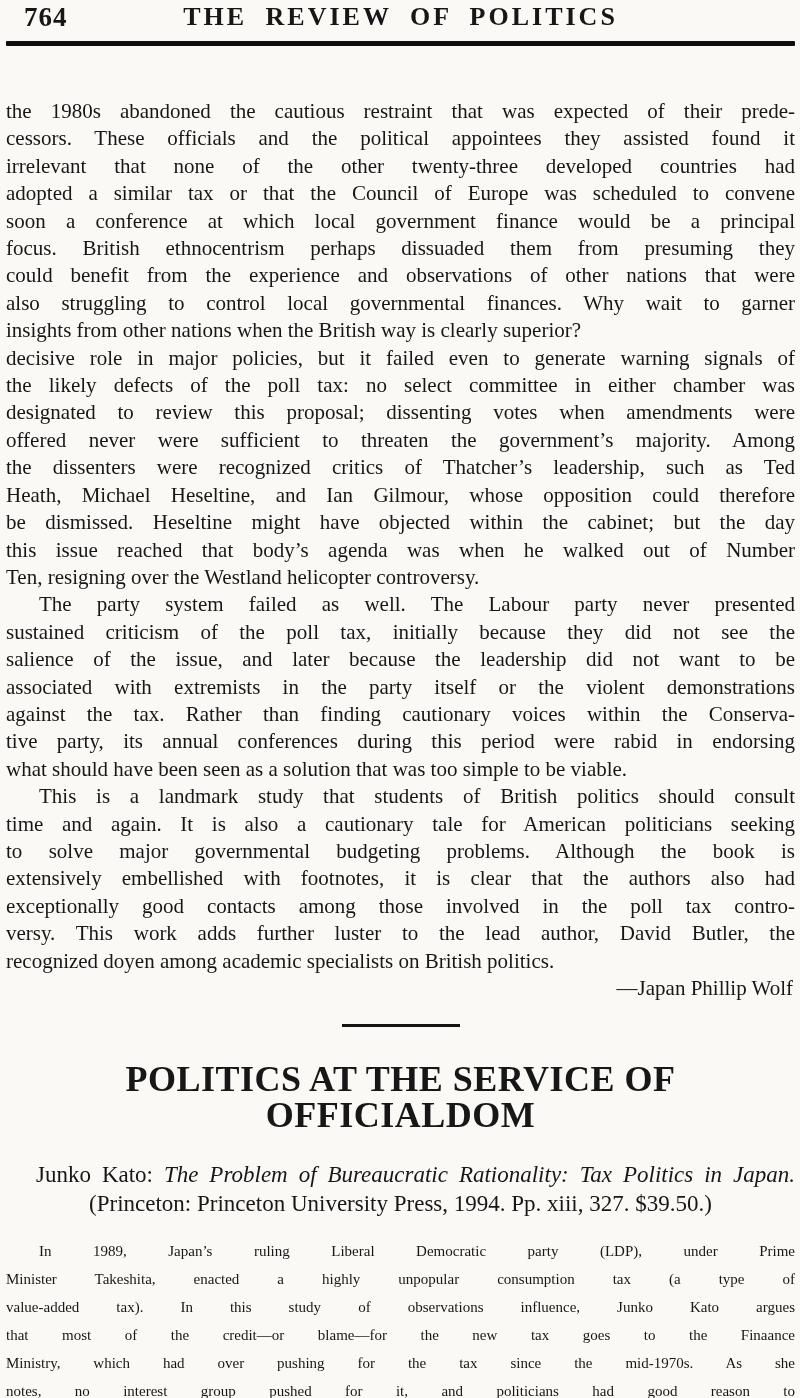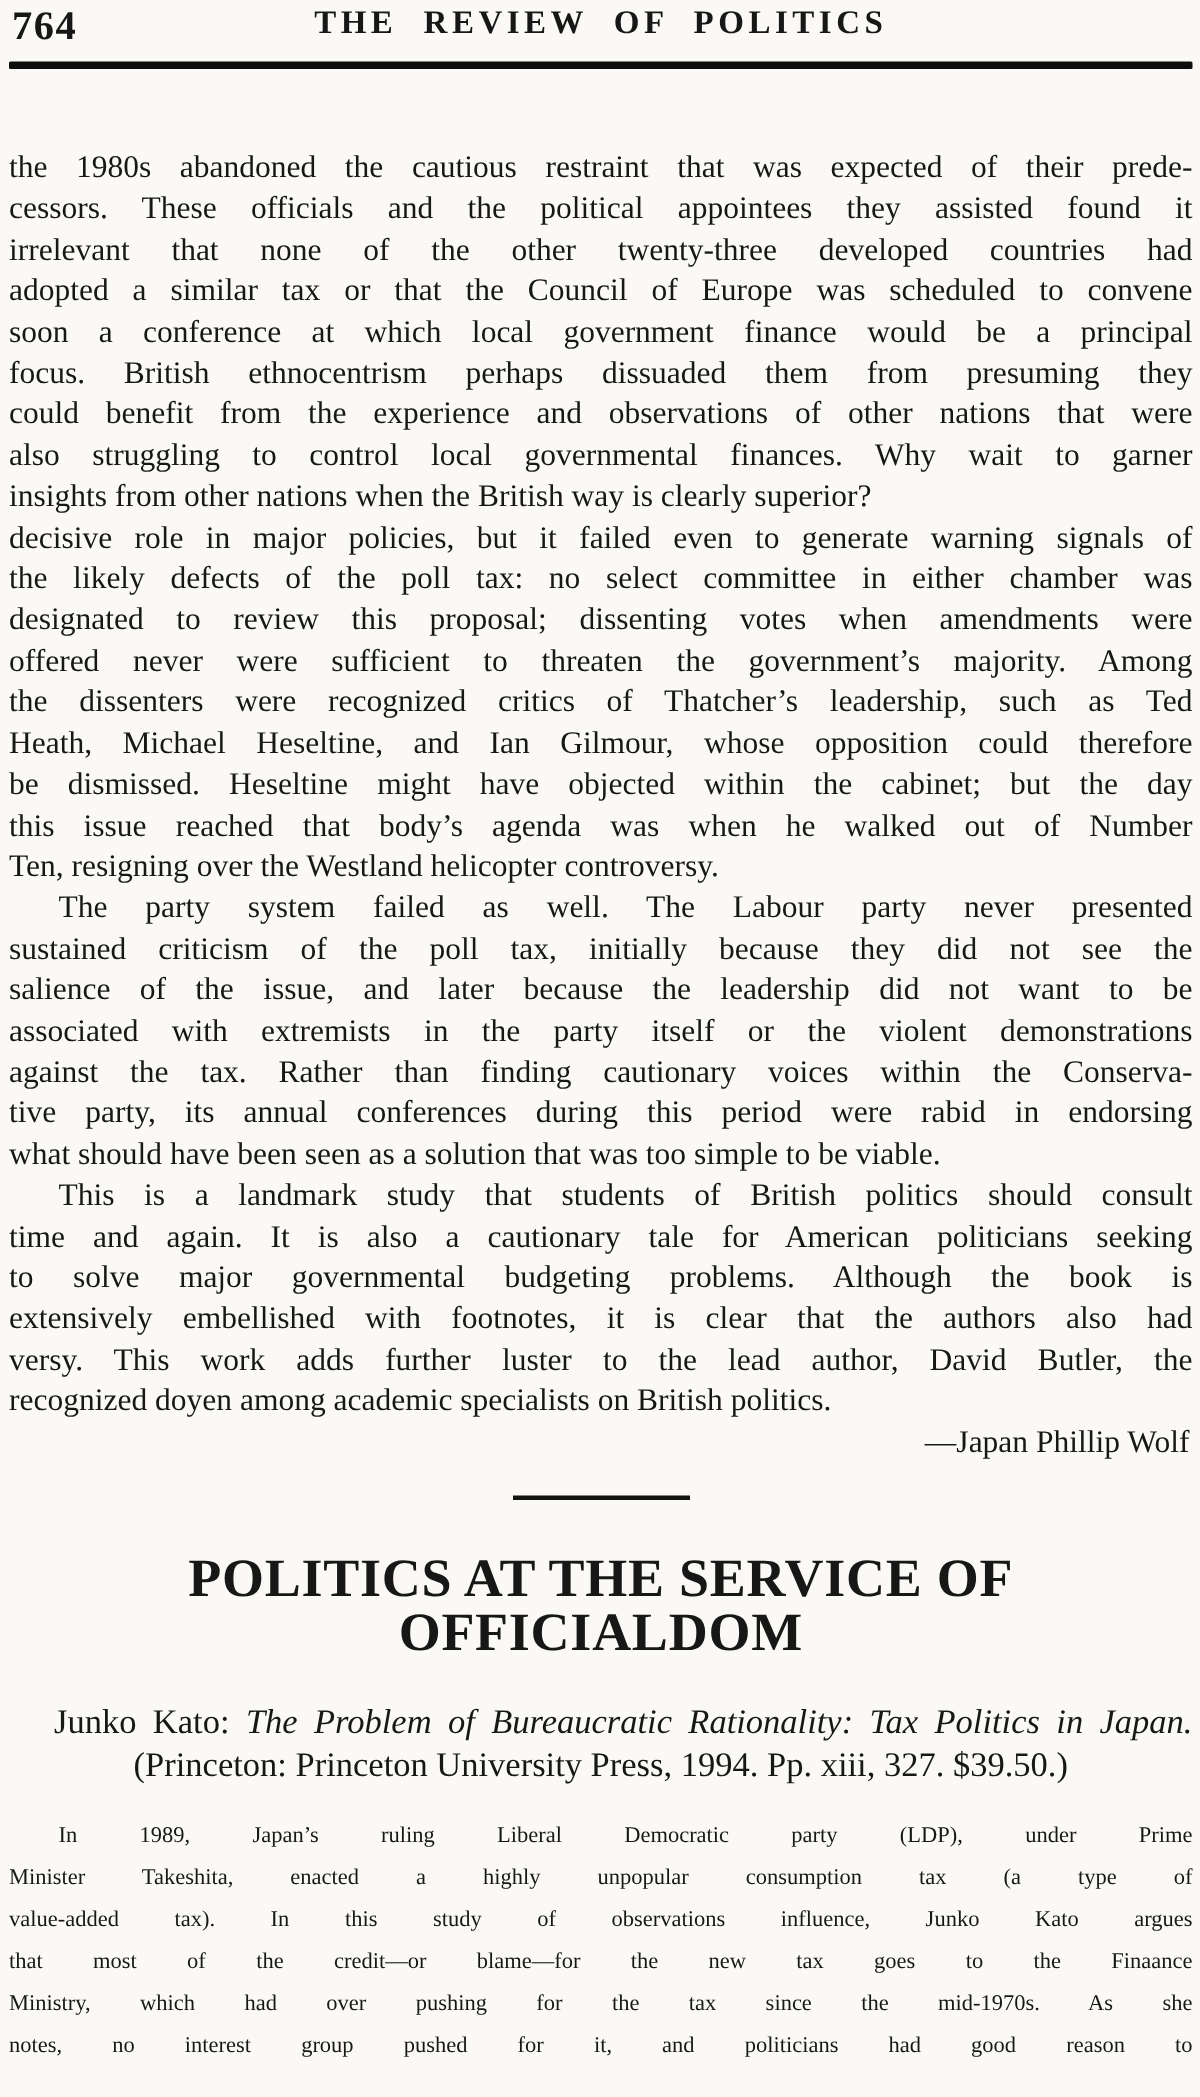--- a/index.html
+++ b/index.html
@@ -22,29 +22,29 @@
     overflow: hidden;
   }
   
   .running-head {
     position: relative;
     height: 36px;
     padding-top: 2px;
   }
   .page-number {
     position: absolute;
-    left: 2px;
+    left: 18px;
     top: 2px;
     font-size: 27px;
     font-weight: 600;
     letter-spacing: 1px;
   }
   .journal-title {
     text-align: center;
-    font-size: 22px;
+    font-size: 26px;
     font-weight: 600;
     letter-spacing: 3px;
     word-spacing: 9px;
   }
   .head-rule {
     height: 5px;
     background: #0e0e0e;
     margin-top: 3px;
     border-radius: 1px;
   }
@@ -153,20 +153,21 @@
         <div class="tline">against the tax. Rather than finding cautionary voices within the Conserva-</div>
         <div class="tline">tive party, its annual conferences during this period were rabid in endorsing</div>
         <div class="tline last">what should have been seen as a solution that was too simple to be viable.</div>
       </div>
 
     <div class="para">
         <div class="tline indent">This is a landmark study that students of British politics should consult</div>
         <div class="tline">time and again. It is also a cautionary tale for American politicians seeking</div>
         <div class="tline">to solve major governmental budgeting problems. Although the book is</div>
         <div class="tline">extensively embellished with footnotes, it is clear that the authors also had</div>
+        <div class="tline">exceptionally good contacts among those involved in the poll tax contro-</div>
         <div class="tline">versy. This work adds further luster to the lead author, David Butler, the</div>
         <div class="tline last">recognized doyen among academic specialists on British politics.</div>
       </div>
 
     <div class="attribution">—Japan Phillip Wolf</div>
 
     <div class="section-divider"></div>
 
     <h1 class="review-heading">POLITICS AT THE SERVICE OF OFFICIALDOM</h1>
 

